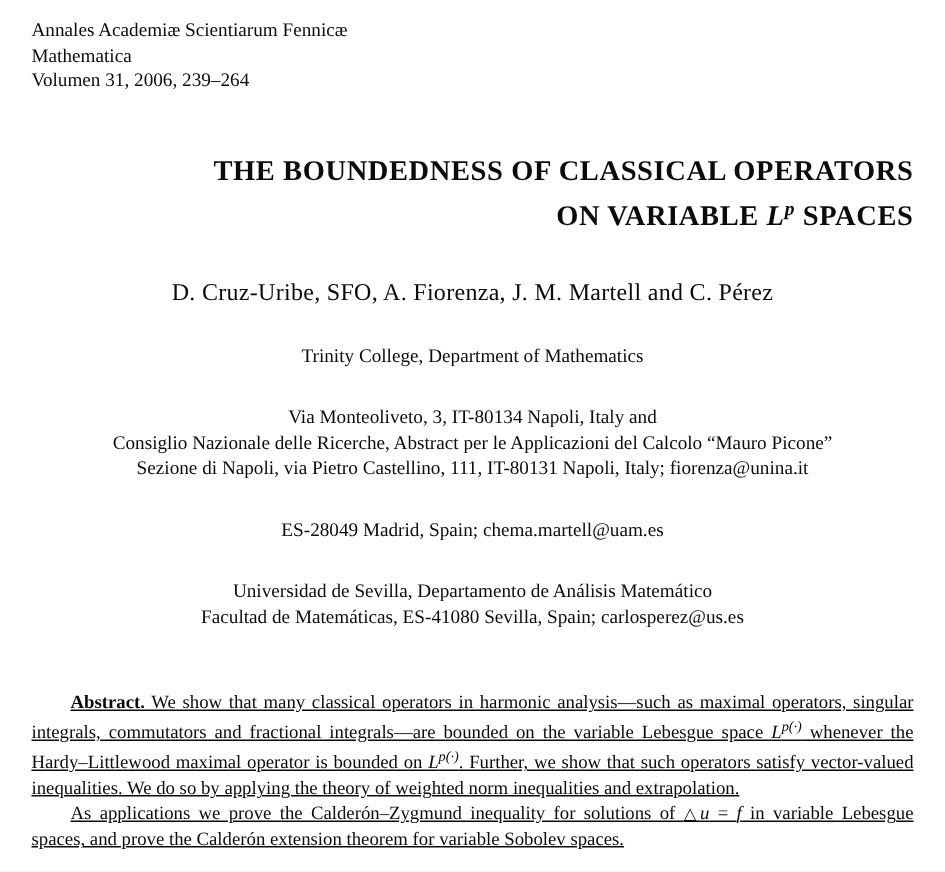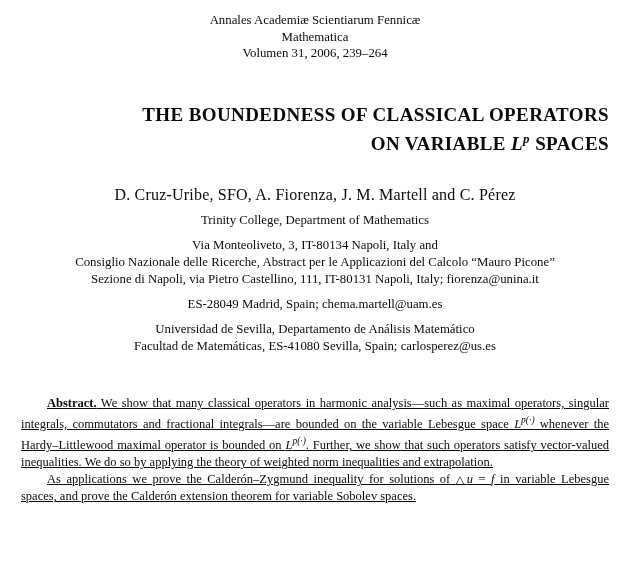--- a/index.html
+++ b/index.html
@@ -10,41 +10,40 @@
     color: #0b0b0b;
     font-family: "Liberation Serif", "DejaVu Serif", serif;
     box-sizing: border-box;
     padding: 12px 21px 0 21px;
     overflow: hidden;
     position: relative;
   }
   .journal {
     font-size: 12.8px;
     line-height: 16.6px;
-    text-align: center;
   }
   .title {
     margin: 41px 0 0 0;
     text-align: right;
     font-size: 19px;
     font-weight: bold;
     line-height: 24px;
     letter-spacing: 0.4px;
   }
   .title .math-base { font-style: italic; font-weight: bold; }
   .title sup { font-style: italic; font-size: 13px; }
   .authors {
     margin-top: 30px;
     text-align: center;
     font-size: 16px;
     font-weight: normal;
     letter-spacing: 0.2px;
   }
   .affil {
-    margin-top: 8px;
+    margin-top: 24px;
     text-align: center;
     font-size: 12.8px;
     line-height: 17px;
   }
   .affil:first-of-type { margin-top: 9px; }
   .abstract {
     margin-top: 40px;
     font-size: 12.5px;
     line-height: 17px;
     text-align: justify;

